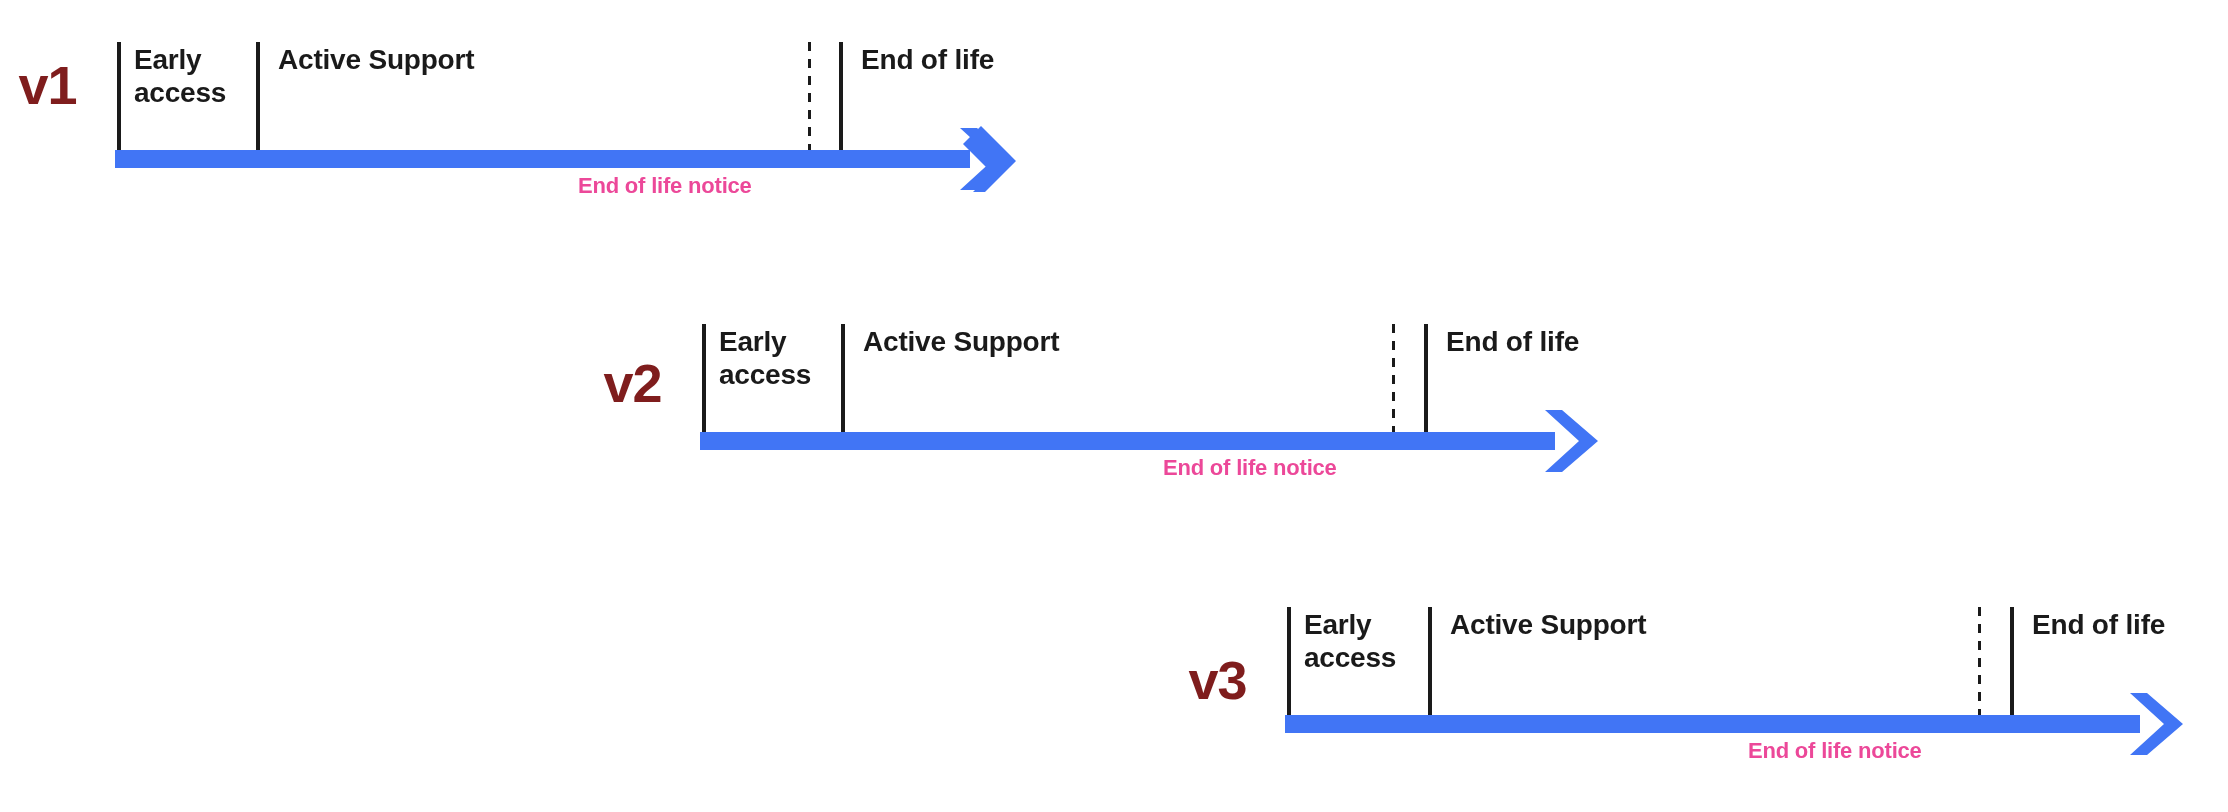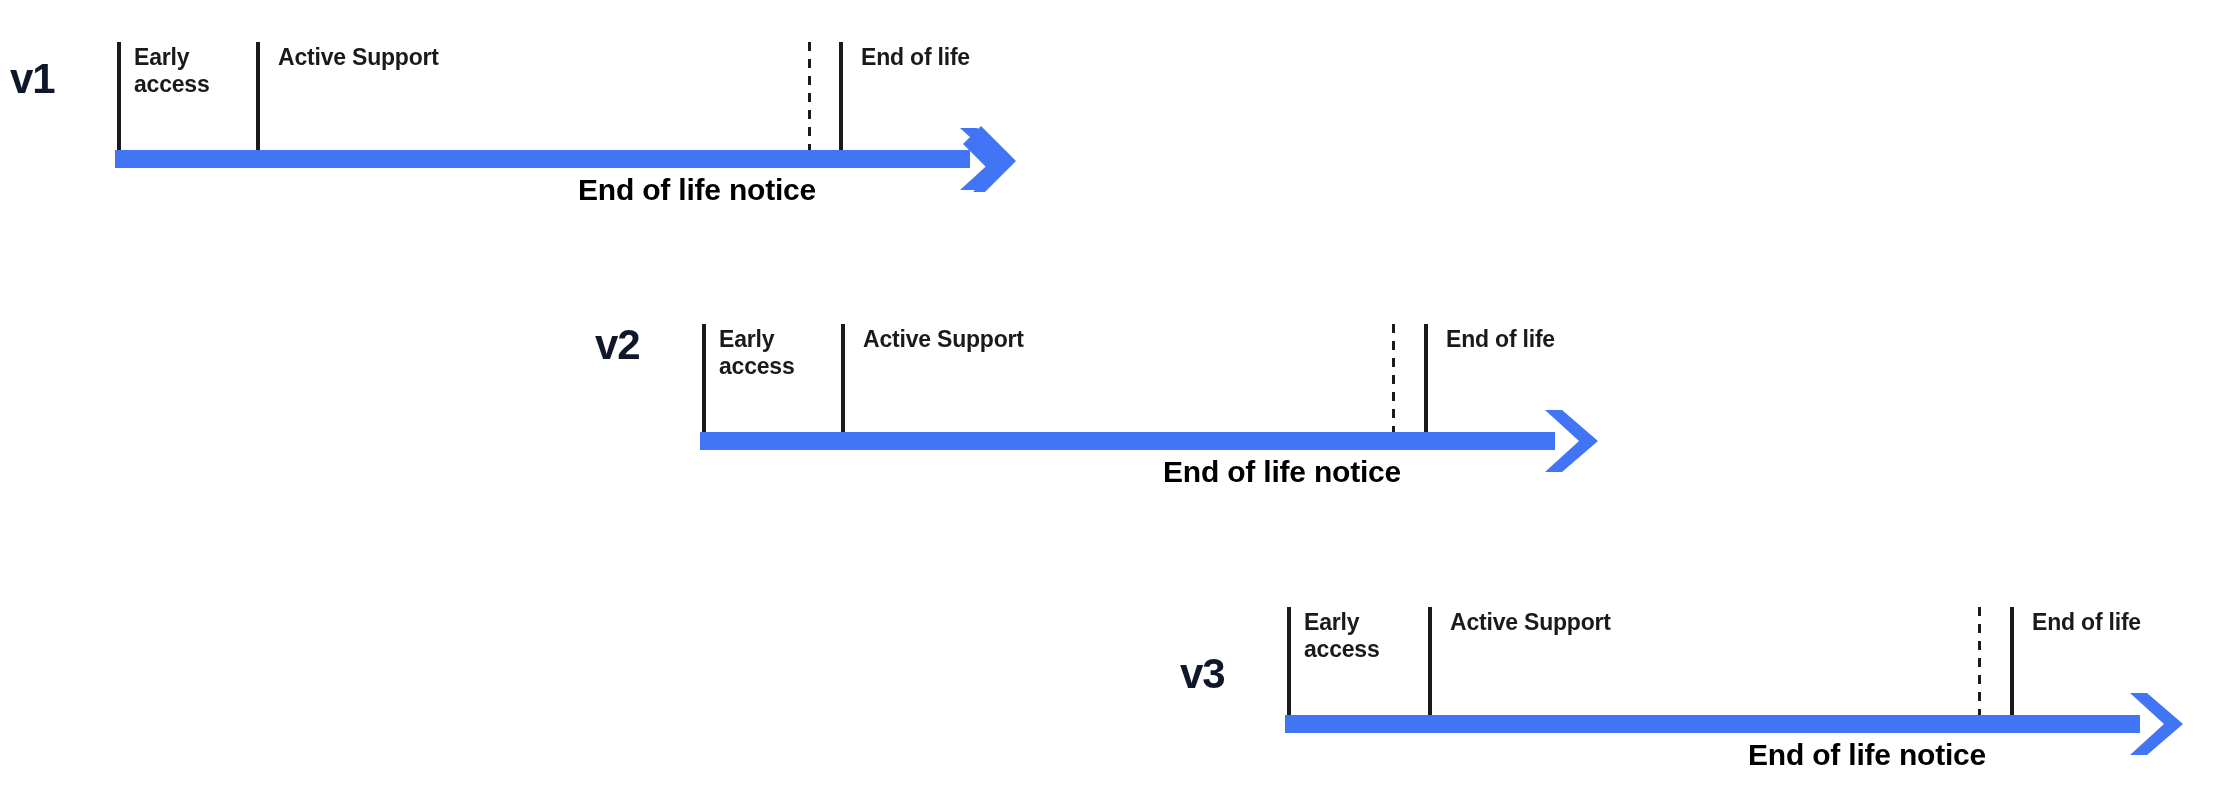--- a/index.html
+++ b/index.html
@@ -27,27 +27,27 @@
     top: 0;
     width: 2228px;
     height: 812px;
     pointer-events: none;
   }
   .version-row > * { pointer-events: auto; }
 
   
   .version-label {
     position: absolute;
-    font-size: 42px;
+    font-size: 54px;
     font-weight: 700;
-    color: #0f172a;
+    color: #7f1d1d;
     letter-spacing: -1px;
     line-height: 1;
     white-space: nowrap;
-    text-align: left;
+    text-align: center;
   }
 
   
   .divider-solid {
     position: absolute;
     width: 4px;
     background: #1a1a1a;
   }
 
   
@@ -59,34 +59,34 @@
       #1a1a1a 0px, #1a1a1a 9px,
       rgba(0,0,0,0) 9px, rgba(0,0,0,0) 17px
     );
     background-size: 3px 17px;
     background-repeat: repeat-y;
   }
 
   
   .phase-label {
     position: absolute;
-    font-size: 23px;
+    font-size: 28px;
     font-weight: 700;
     color: #1a1a1a;
     line-height: 1.17;
     white-space: pre-line;
     letter-spacing: -0.2px;
   }
 
   
   .under-label {
     position: absolute;
-    font-size: 30px;
+    font-size: 22px;
     font-weight: 700;
-    color: #000000;
+    color: #ec4899;
     line-height: 1;
     white-space: nowrap;
     letter-spacing: -0.2px;
   }
 
   
   .timeline-bar {
     position: absolute;
     height: 18px;
     background: #4175f5;
@@ -129,21 +129,21 @@
         <path d="M8 4 L14 10 L37 33 L14 56 L8 62 L20 62 L26 56 L55 27 L61 21 L55 15 L26 -14 Z" fill="#4175f5" transform="translate(0,14)"></path>
         <path d="M5 2 L39 33 L5 64 L22 64 L58 33 L22 2 Z" fill="#4175f5"></path>
       </svg>
     </div>
 
     <div class="under-label" style="left: 578px; top: 175px;">End of life notice</div>
   </div>
 
   <div class="version-row">
 
-    <div class="version-label" style="left: 595px; top: 324px; width: 75px;">v2</div>
+    <div class="version-label" style="left: 595px; top: 356px; width: 75px;">v2</div>
 
     <div class="divider-solid" style="left: 702px; top: 324px; height: 108px;"></div>
 
     <div class="phase-label" style="left: 719px; top: 326px;">Early
 access</div>
 
     <div class="divider-solid" style="left: 841px; top: 324px; height: 108px;"></div>
 
     <div class="phase-label" style="left: 863px; top: 326px;">Active Support</div>
 

